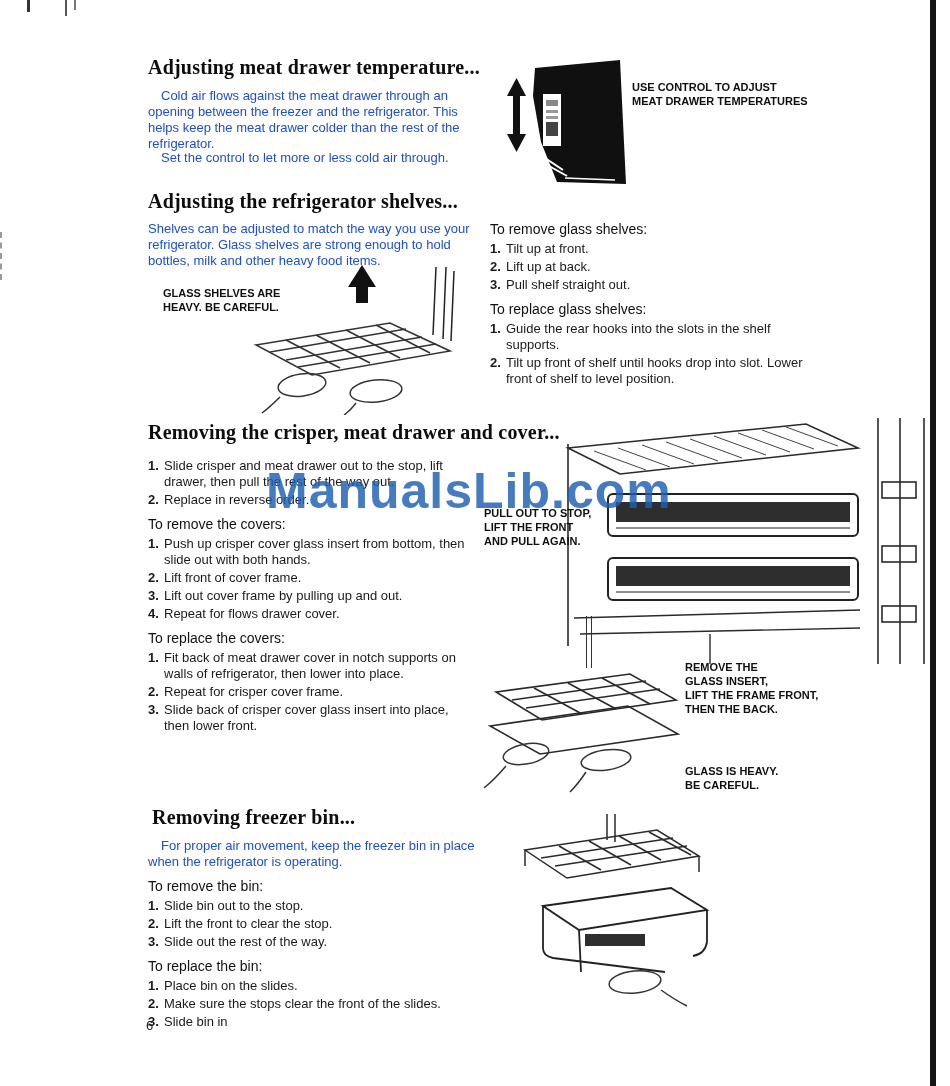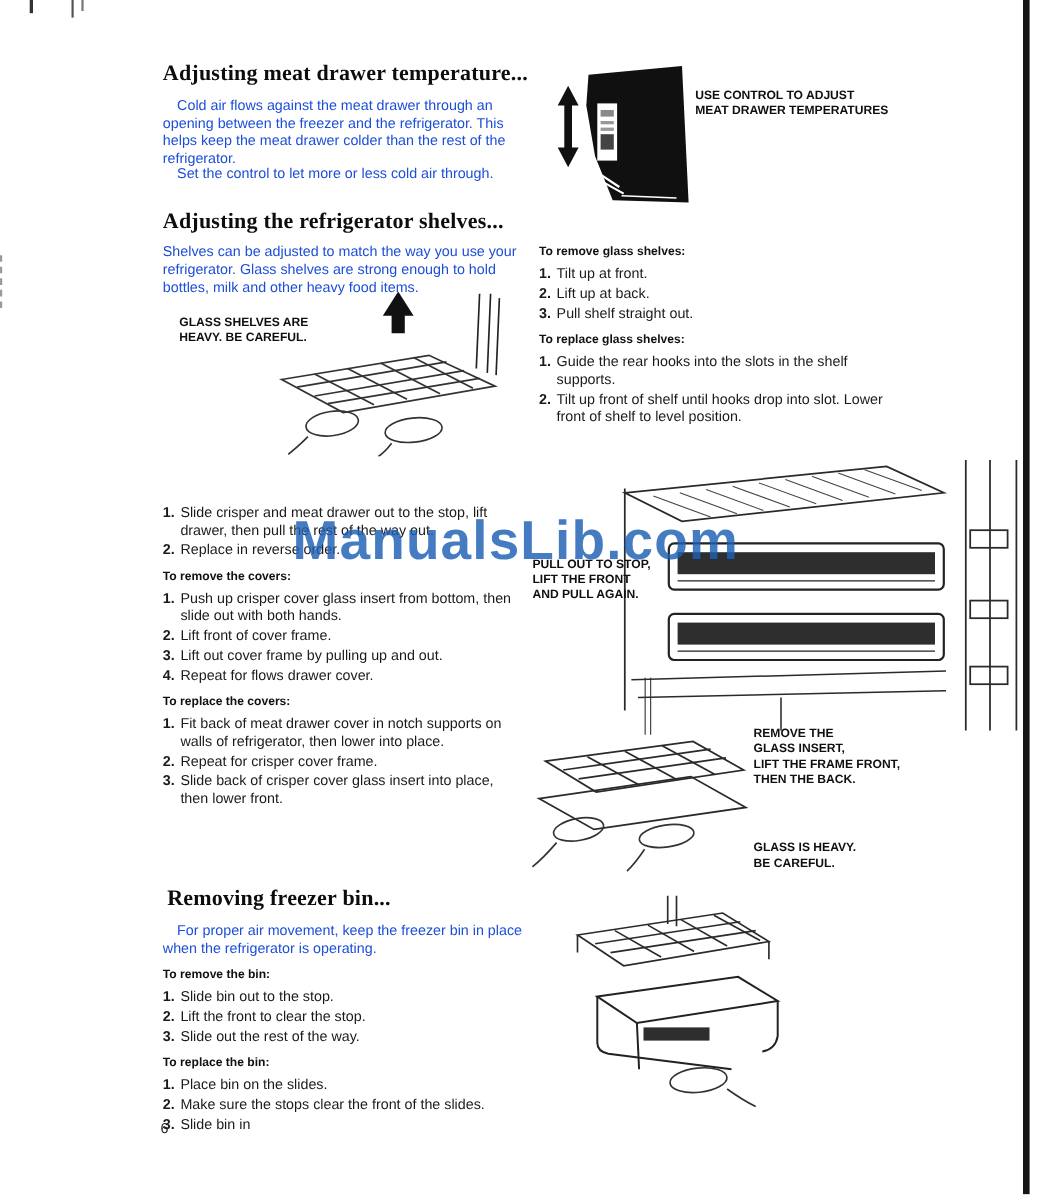--- a/index.html
+++ b/index.html
@@ -8,21 +8,21 @@
     position:relative; width:950px; height:1086px; background:#fff;
     overflow:hidden; font-family:"Liberation Sans", sans-serif; color:#1a1a1a;
   }
   .abs { position:absolute; }
   .heading {
     font-family:"Liberation Serif", serif; font-weight:700;
     font-size:20px; letter-spacing:.2px; color:#0d0d0d; white-space:nowrap;
   }
   .body-text { font-size:13px; line-height:16px; color:#1d4ed8; }
   .indent { text-indent:13px; }
-  .subhead { font-weight:700; font-size:11px; line-height:16px; margin:8px 0 4px; color:#111; }
+  .subhead { font-weight:400; font-size:14px; line-height:16px; margin:8px 0 4px; color:#111; }
   .subhead.first { margin-top:0; }
   .step { display:flex; font-size:13px; line-height:16px; margin-bottom:2px; }
   .step .n { font-weight:700; min-width:16px; flex:none; }
   .step .t { flex:1; }
   .caps { font-weight:700; font-size:11px; line-height:14px; white-space:pre-line; color:#0f0f0f; }
   .watermark {
     font-size:50px; font-weight:700; letter-spacing:1px; opacity:.82;
     font-family:"Liberation Sans", sans-serif; z-index:9; white-space:nowrap;
   }
   .edge-bar { background:#161616; }
@@ -121,20 +121,21 @@
     <div class="step">
       <span class="n">1.</span>
       <span class="t">Guide the rear hooks into the slots in the shelf supports.</span>
     </div>
     <div class="step">
       <span class="n">2.</span>
       <span class="t">Tilt up front of shelf until hooks drop into slot. Lower front of shelf to level position.</span>
     </div>
   </div>
 
+  <div class="abs heading" style="left:148px;top:421px;">Removing the crisper, meat drawer and cover...</div>
 
   <div class="abs" style="left:148px;top:458px;width:326px;">
     <div class="step">
       <span class="n">1.</span>
       <span class="t">Slide crisper and meat drawer out to the stop, lift drawer, then pull the rest of the way out.</span>
     </div>
     <div class="step">
       <span class="n">2.</span>
       <span class="t">Replace in reverse order.</span>
     </div>

